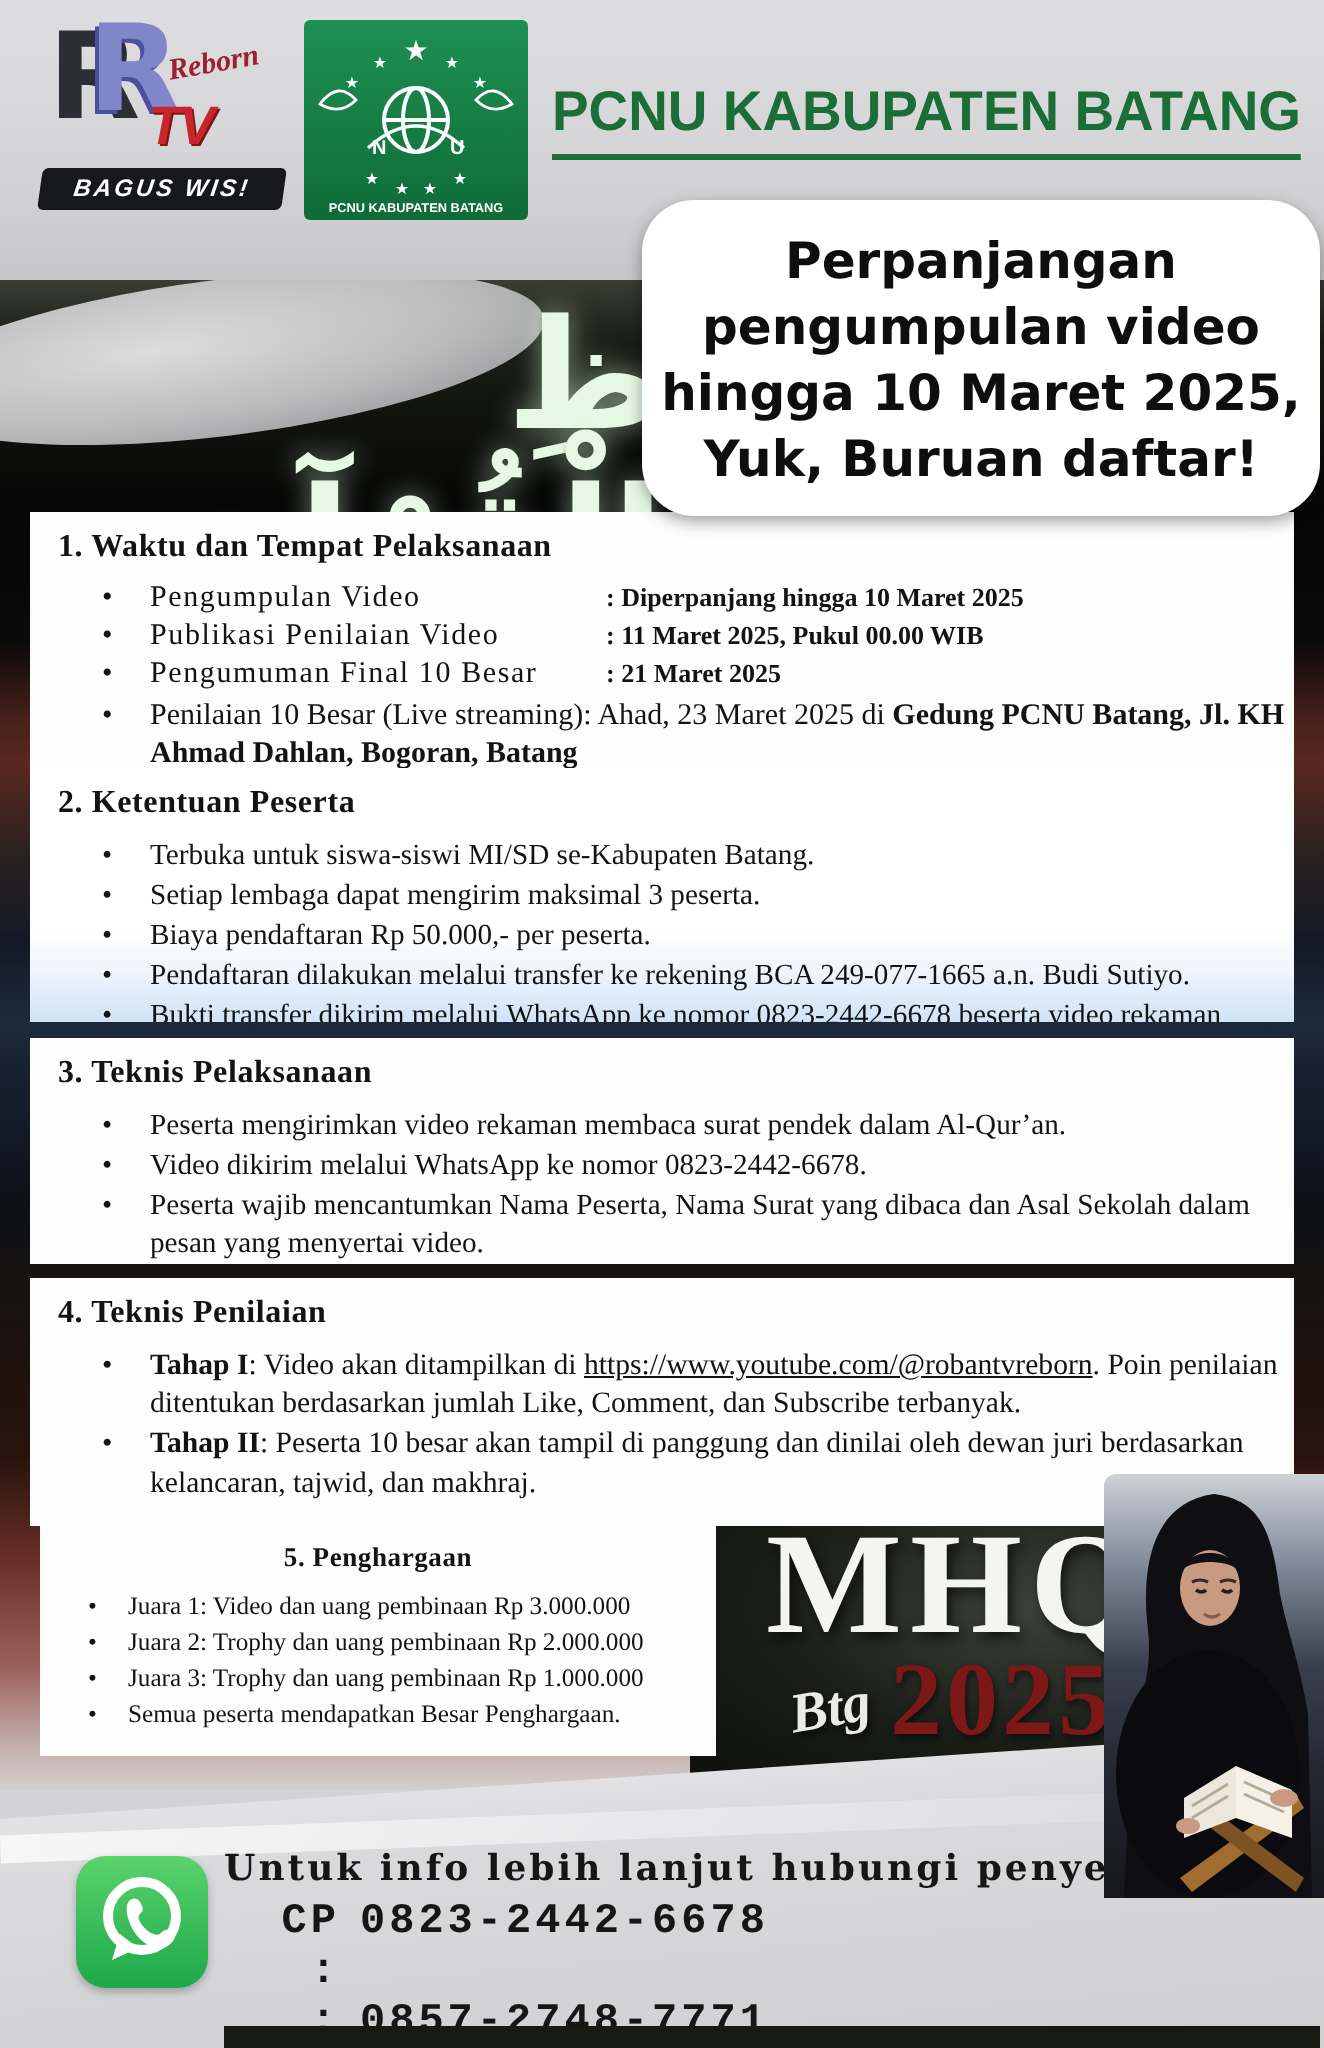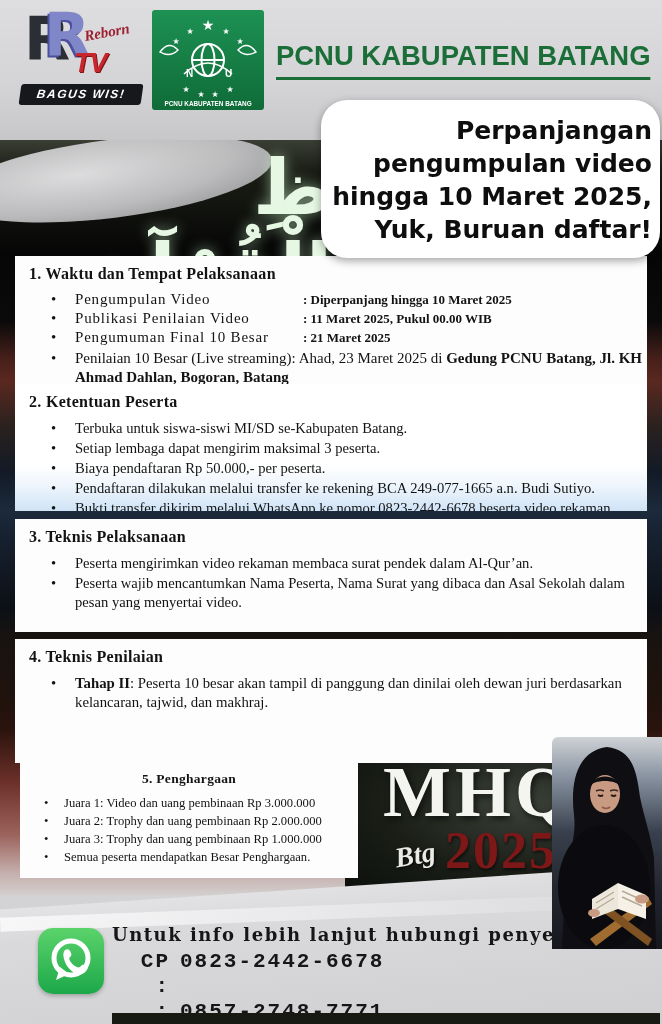--- a/index.html
+++ b/index.html
@@ -31,21 +31,21 @@
       #2a130d 78%,#6b3029 85%,#9c625c 92%,#c4aeab 97%,#d3cfce 100%);}
   .curl{position:absolute;left:-52px;top:140px;width:325px;height:78px;border-radius:50%;z-index:1;opacity:.92;
         background:radial-gradient(ellipse at 40% 40%,#ededef 0%,#c9c9cb 55%,#97979a 100%);transform:rotate(-7deg);}
   .arabic{position:absolute;left:12px;top:146px;width:320px;z-index:2;direction:rtl;
           font-family:"DejaVu Sans",sans-serif;font-weight:700;font-size:76px;line-height:1.1;
           color:#e6f8e4;text-shadow:0 0 14px rgba(210,255,210,.55),0 2px 2px rgba(0,0,0,.4);}
   .corner-blob{position:absolute;left:596px;top:86px;width:66px;height:64px;background:#35353a;border-radius:8px;transform:rotate(-6deg);z-index:3;}
 
   
   .bubble{position:absolute;right:2px;top:100px;width:339px;z-index:10;background:#ffffff;border-radius:26px;
-          padding:14px 8px 12px 8px;box-sizing:border-box;text-align:right;box-shadow:0 3px 8px rgba(0,0,0,.35);
+          padding:14px 8px 12px 8px;box-sizing:border-box;text-align:center;box-shadow:0 3px 8px rgba(0,0,0,.35);
           font-family:"DejaVu Sans",sans-serif;font-weight:700;font-size:25px;line-height:1.32;color:#0e0e0e;}
 
   
   .box{position:absolute;left:15px;width:632px;background:#fdfdfd;z-index:5;box-sizing:border-box;
        padding:9px 0 6px 14px;color:#131313;overflow:hidden;}
   .box-title{font-weight:700;font-size:16px;letter-spacing:.3px;}
   .box ul{margin:8px 0 0 0;padding:0;list-style:none;}
   .box li{position:relative;padding-left:46px;font-size:14.6px;line-height:1.3;margin-bottom:1px;}
   .box li::before{content:"•";position:absolute;left:22px;top:0;}
   .box1{top:256px;min-height:116px;}
@@ -177,27 +177,31 @@
       <li>Biaya pendaftaran Rp 50.000,- per peserta.</li>
       <li>Pendaftaran dilakukan melalui transfer ke rekening BCA 249-077-1665 a.n. Budi Sutiyo.</li>
       <li>Bukti transfer dikirim melalui WhatsApp ke nomor 0823-2442-6678 beserta video rekaman  peserta.</li>
     </ul>
   </div>
 
   <div class="box box3">
     <div class="box-title">3. Teknis Pelaksanaan</div>
     <ul>
       <li>Peserta mengirimkan video rekaman membaca surat pendek dalam Al-Qur’an.</li>
+      <li>Video dikirim melalui WhatsApp ke nomor 0823-2442-6678.</li>
       <li>Peserta wajib mencantumkan Nama Peserta, Nama Surat yang dibaca dan Asal Sekolah dalam pesan yang menyertai video.</li>
     </ul>
   </div>
 
   <div class="box box4">
     <div class="box-title">4. Teknis Penilaian</div>
     <ul>
+      <li>
+        <b>Tahap I</b><span>: Video akan ditampilkan di </span><span class="yt-link">https://www.youtube.com/@robantvreborn</span><span>. Poin penilaian ditentukan berdasarkan jumlah Like, Comment, dan Subscribe terbanyak.</span>
+      </li>
       <li>
         <b>Tahap II</b><span>: Peserta 10 besar akan tampil di panggung dan dinilai oleh dewan juri berdasarkan kelancaran, tajwid, dan makhraj.</span>
       </li>
     </ul>
   </div>
 
   <div class="mhq-panel">
     <span class="mhq">MHQ</span>
     <span class="btg">Btg</span>
     <span class="year">2025</span>

